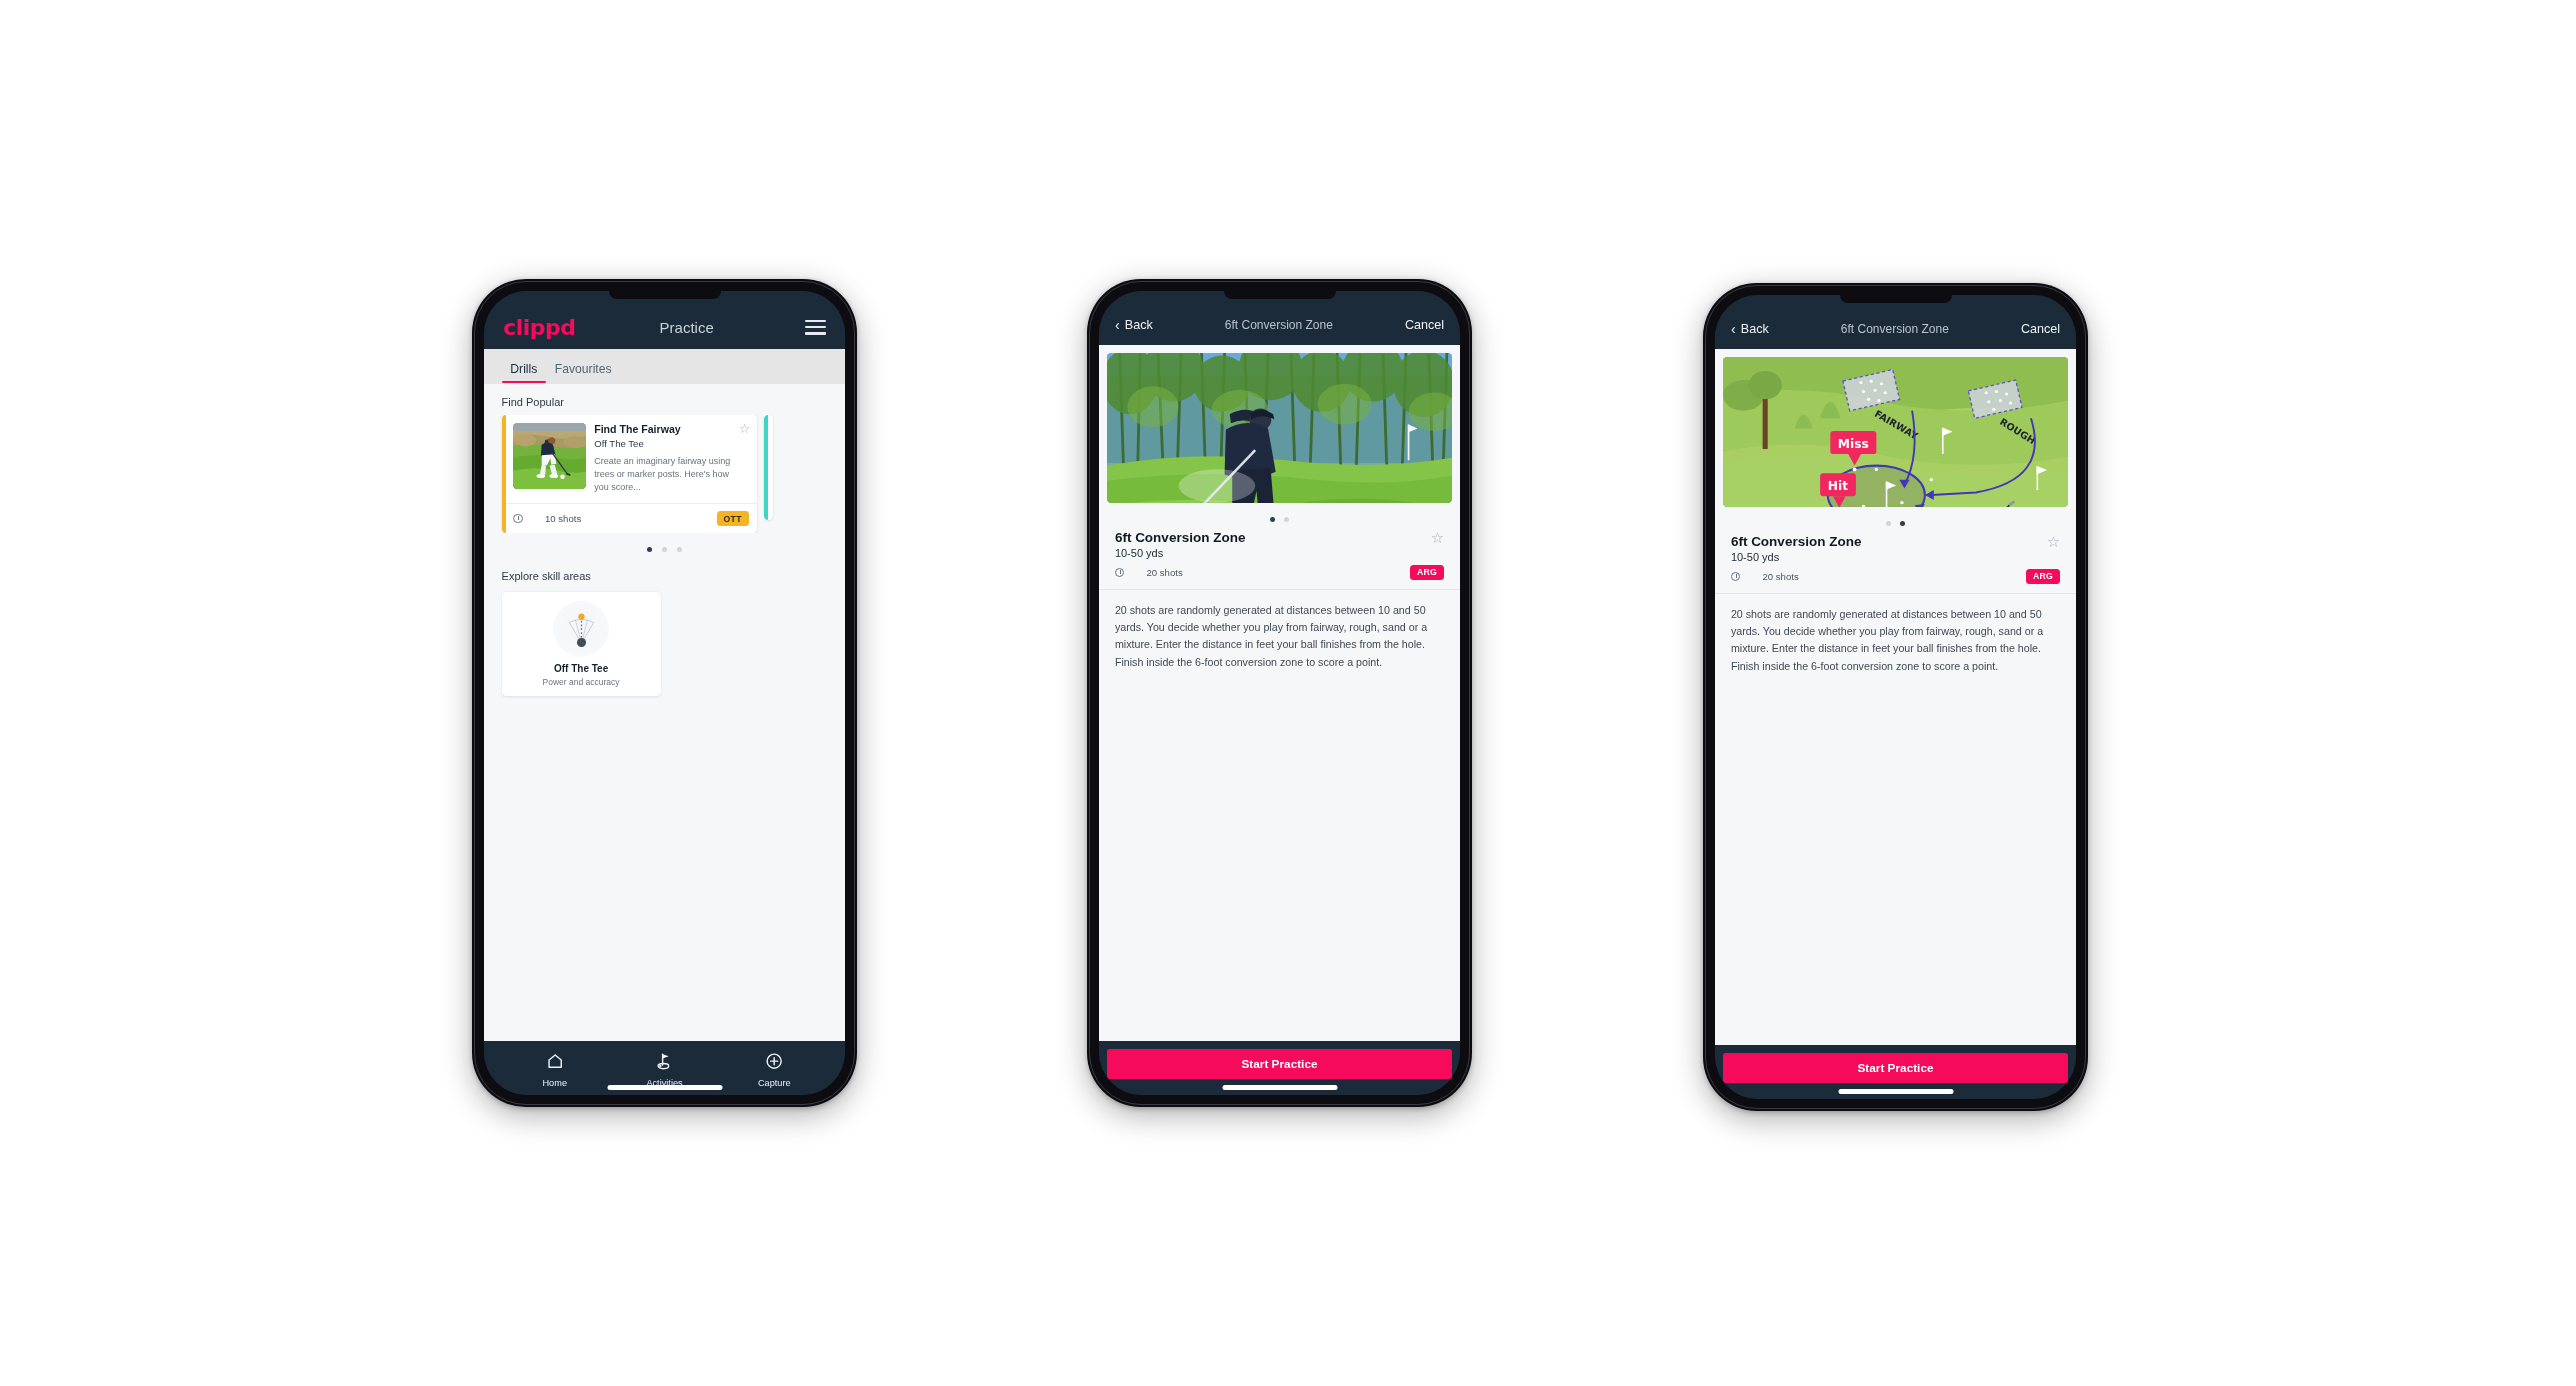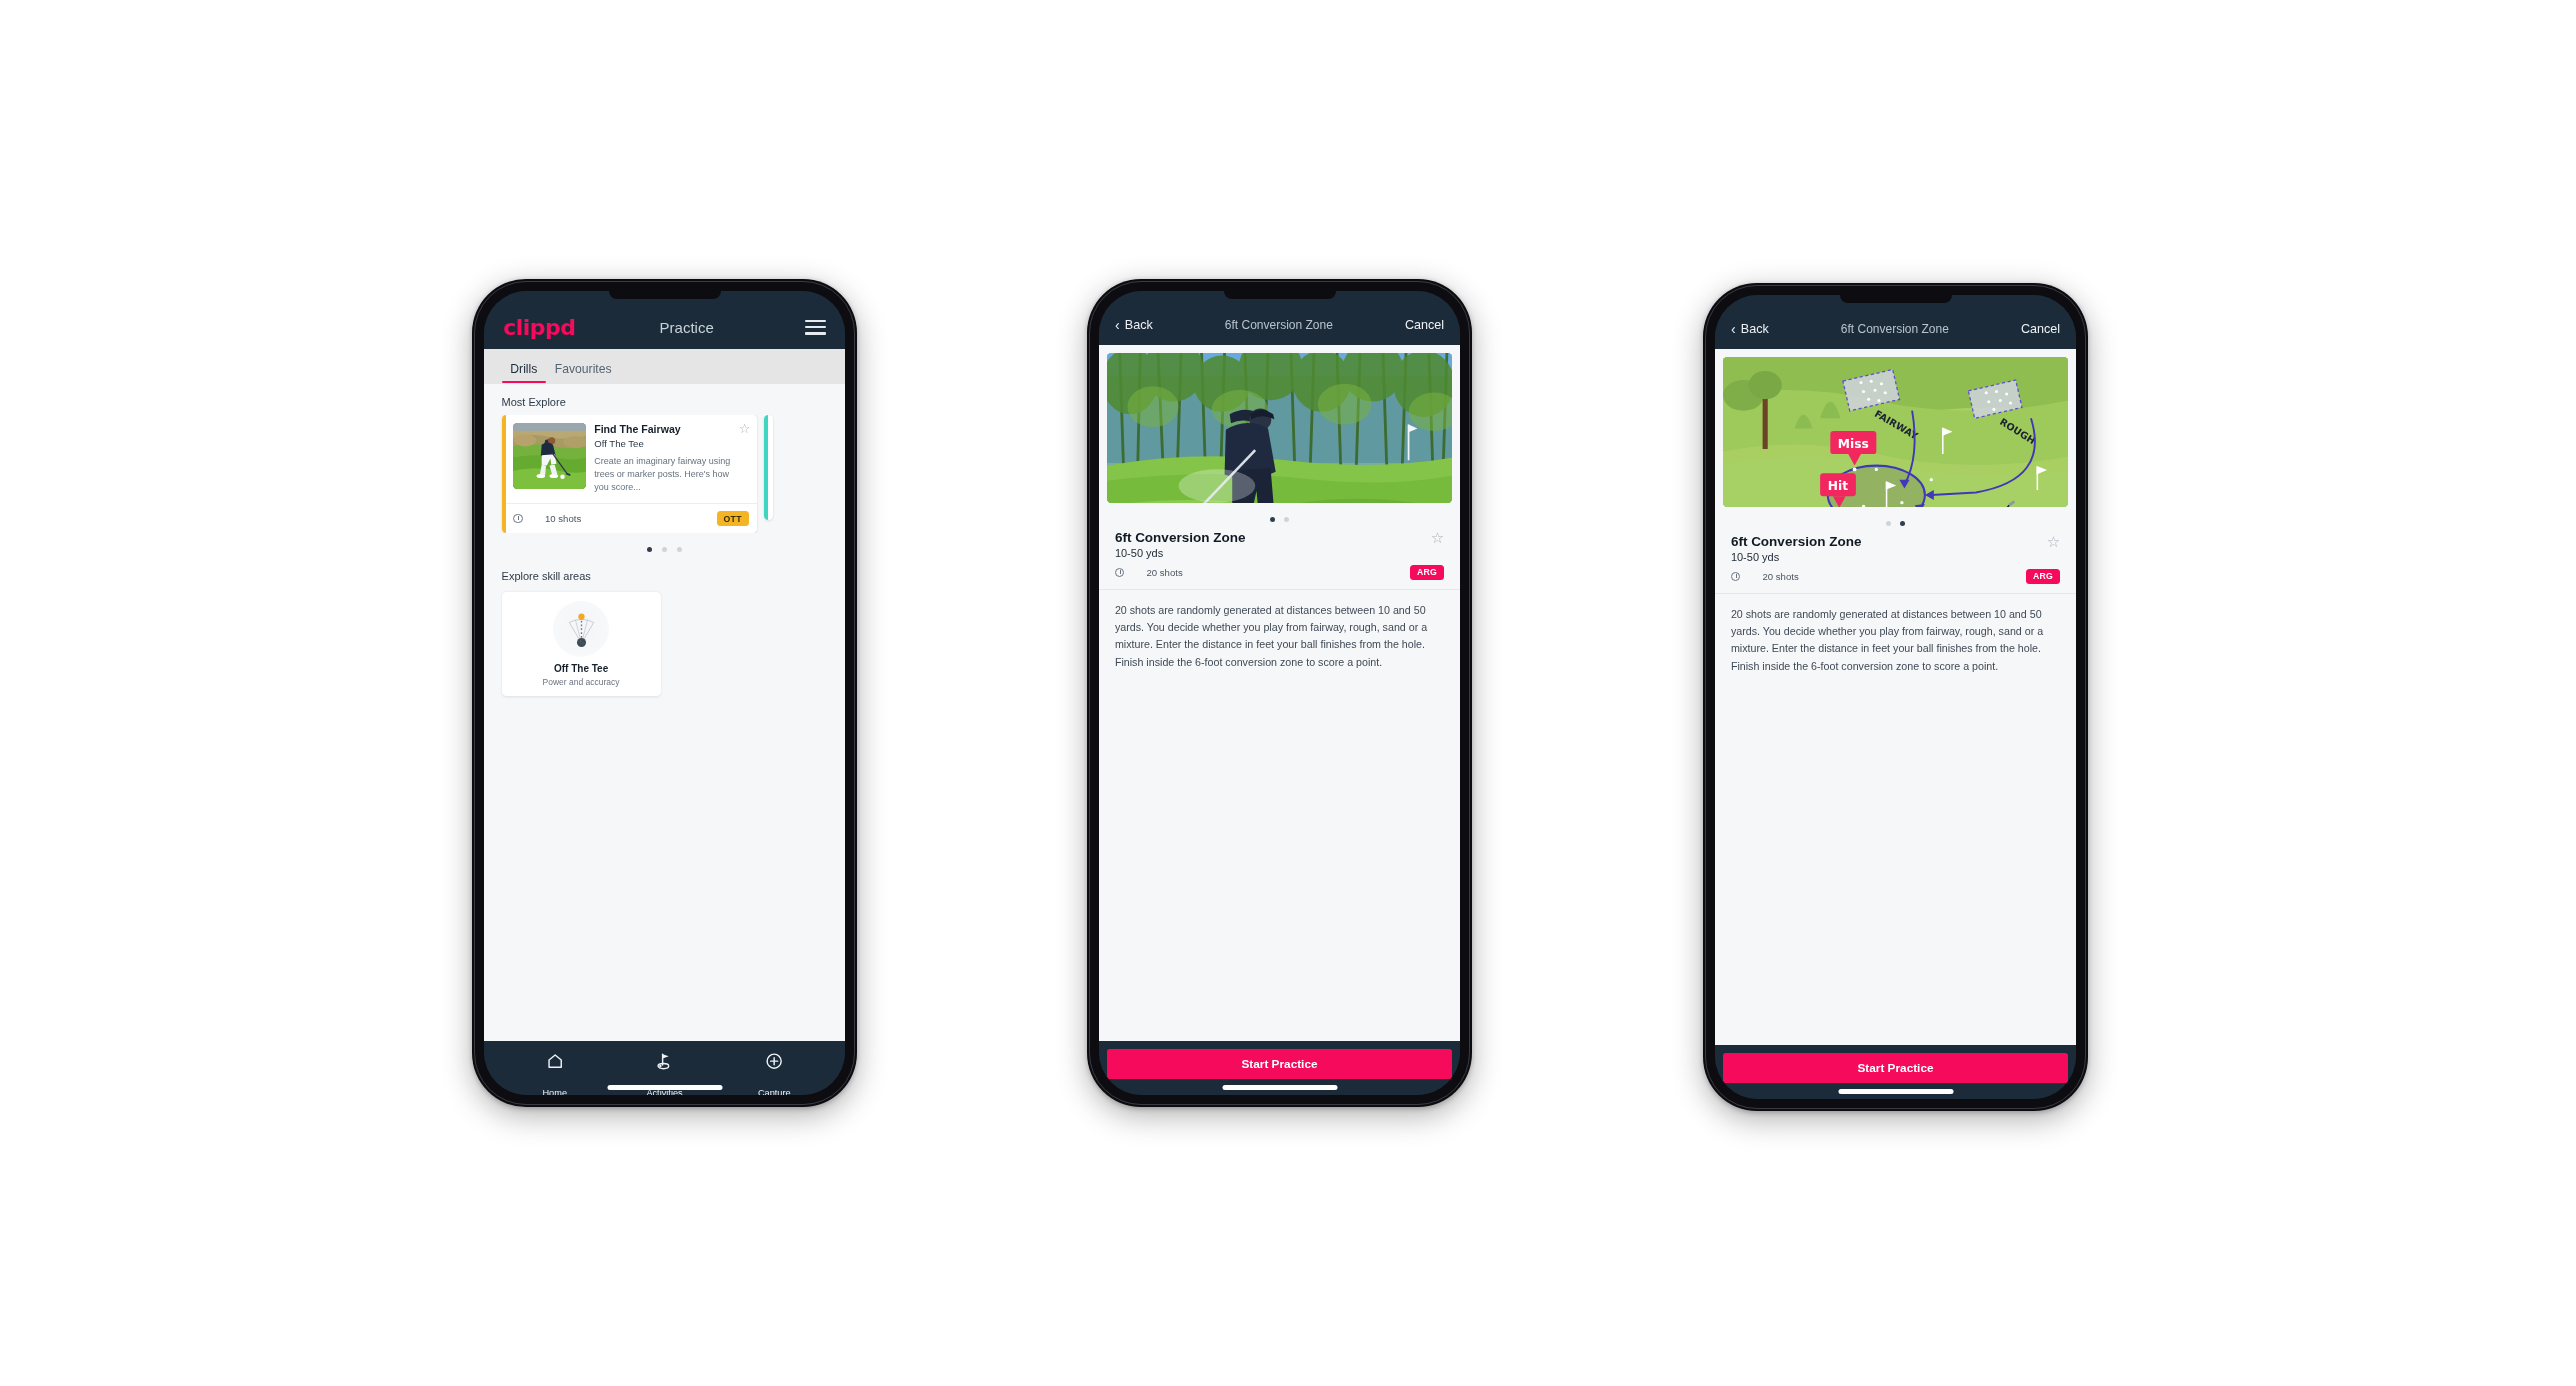--- a/index.html
+++ b/index.html
@@ -212,21 +212,21 @@
 
   
   .bottomnav {
     flex: 0 0 auto;
     background:#1b2b3a;
     display:flex; align-items:flex-start; justify-content:space-around;
     padding: 11.3px 15.7px 0 15.7px;
     height: 54px;
     position: relative;
   }
-  .navitem { display:flex; flex-direction:column; align-items:center; gap:18px; cursor:pointer; width:66px; }
+  .navitem { display:flex; flex-direction:column; align-items:center; gap:8px; cursor:pointer; width:66px; }
   .navitem span.lbl { font-size: 9.2px; color:#eef2f6; }
   .home-bar {
     position:absolute; bottom:5.2px; left:50%; transform:translateX(-50%);
     width: 115px; height: 4.4px; border-radius: 2.6px; background:#ffffff;
   }
 
   
   .modalbar {
     flex: 0 0 auto;
     height: 54px;
@@ -301,21 +301,21 @@
           </div>
       </div>
 
       <div class="tabs">
         <div class="tab active">Drills</div>
         <div class="tab">Favourites</div>
       </div>
 
       <div class="body-area">
 
-        <div class="section-label">Most Explore</div>
+        <div class="section-label">Find Popular</div>
 
         <div class="carousel">
           <div class="drill-card">
             <div class="dc-top">
               <div class="dc-thumb">
                 <svg viewBox="0 0 84 76" width="73" height="66" preserveAspectRatio="none">
                   <rect x="0" y="0" width="84" height="13" fill="#9aa7ae"></rect>
                   <rect x="0" y="9" width="84" height="10" fill="#b9a873"></rect>
                   <path d="M0 18 Q20 11 42 16 Q64 21 84 15 L84 30 L0 30 Z" fill="#a79a62"></path>
                   <path d="M0 27 Q22 22 46 27 Q66 31 84 27 L84 76 L0 76 Z" fill="#74b13d"></path>

